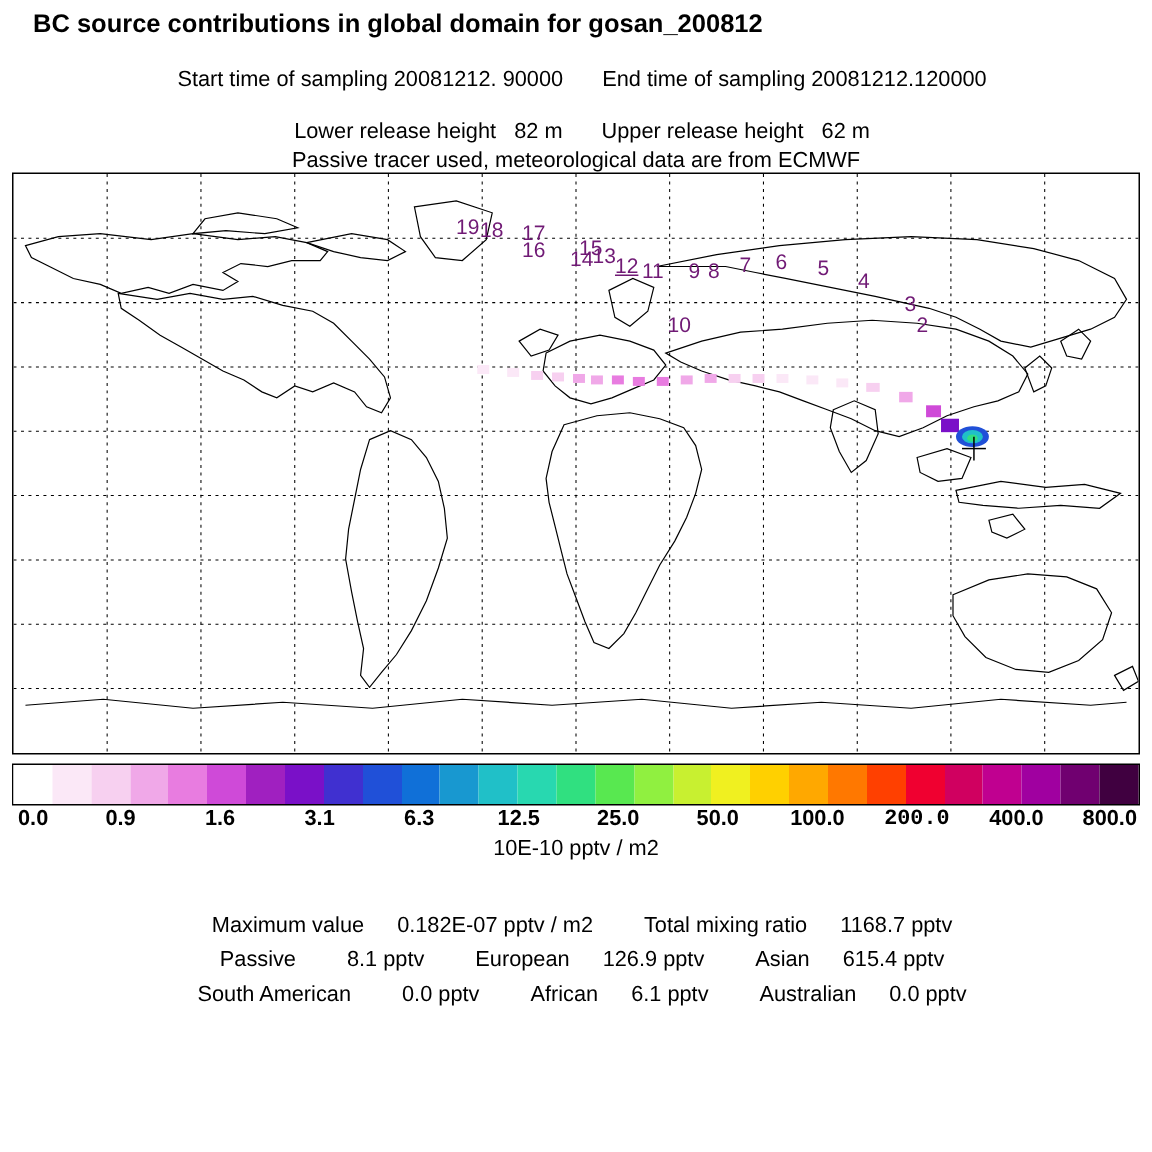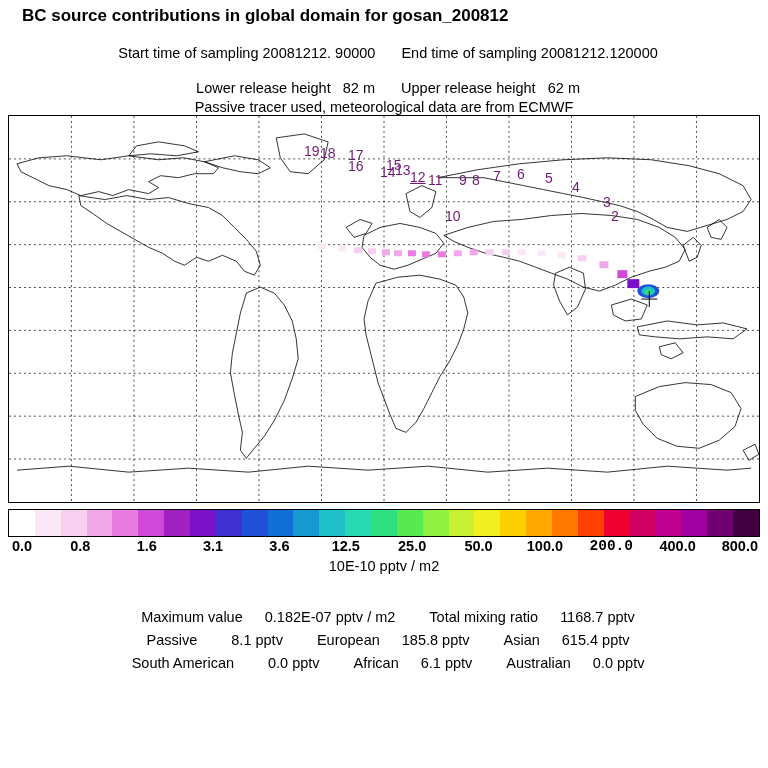--- a/index.html
+++ b/index.html
@@ -233,38 +233,38 @@
       <div style="background: rgb(240, 0, 48);"></div>
       <div style="background: rgb(208, 0, 96);"></div>
       <div style="background: rgb(192, 0, 144);"></div>
       <div style="background: rgb(160, 0, 160);"></div>
       <div style="background: rgb(112, 0, 112);"></div>
       <div style="background: rgb(64, 0, 64);"></div>
     </div>
 </div>
 <div id="cbar-ticks">
     <span class="first" style="left: 4px;">0.0</span>
-    <span style="left: 72.3636px;">0.8</span>
+    <span style="left: 72.3636px;">0.9</span>
     <span style="left: 138.727px;">1.6</span>
     <span style="left: 205.091px;">3.1</span>
-    <span style="left: 271.455px;">3.6</span>
+    <span style="left: 271.455px;">6.3</span>
     <span style="left: 337.818px;">12.5</span>
     <span style="left: 404.182px;">25.0</span>
     <span style="left: 470.545px;">50.0</span>
     <span style="left: 536.909px;">100.0</span>
     <span style="left: 603.273px; font-family: Liberation Mono, monospace;">200.0</span>
     <span style="left: 669.636px;">400.0</span>
     <span class="last" style="left: 750px;">800.0</span>
   </div>
 
 <div class="cbar-unit">10E-10 pptv / m2</div>
 
 <div class="footer f1">
   <span>Maximum value</span><span class="sp"></span><span>0.182E-07 pptv / m2</span><span class="sp2"></span><span>Total mixing ratio</span><span class="sp"></span><span>1168.7 pptv</span>
 </div>
 
 <div class="footer f2">
-  <span>Passive</span><span class="sp2"></span><span>8.1 pptv</span><span class="sp2"></span><span>European</span><span class="sp"></span><span>185.8 pptv</span><span class="sp2"></span><span>Asian</span><span class="sp"></span><span>615.4 pptv</span>
+  <span>Passive</span><span class="sp2"></span><span>8.1 pptv</span><span class="sp2"></span><span>European</span><span class="sp"></span><span>126.9 pptv</span><span class="sp2"></span><span>Asian</span><span class="sp"></span><span>615.4 pptv</span>
 </div>
 
 <div class="footer f3">
   <span>South American</span><span class="sp2"></span><span>0.0 pptv</span><span class="sp2"></span><span>African</span><span class="sp"></span><span>6.1 pptv</span><span class="sp2"></span><span>Australian</span><span class="sp"></span><span>0.0 pptv</span>
 </div>
 
 </body></html>

